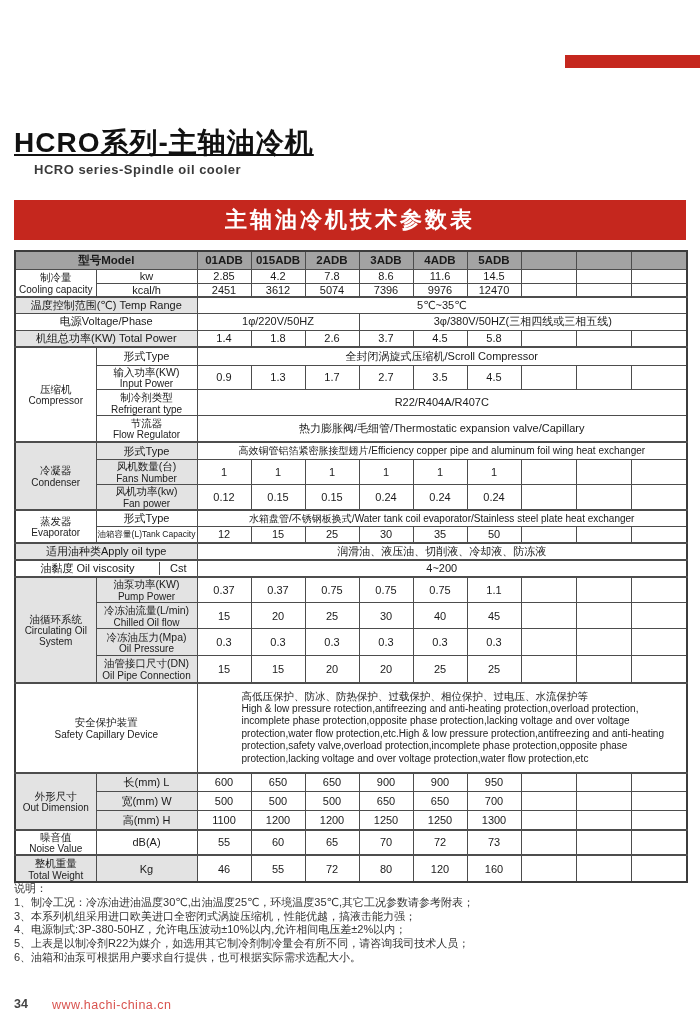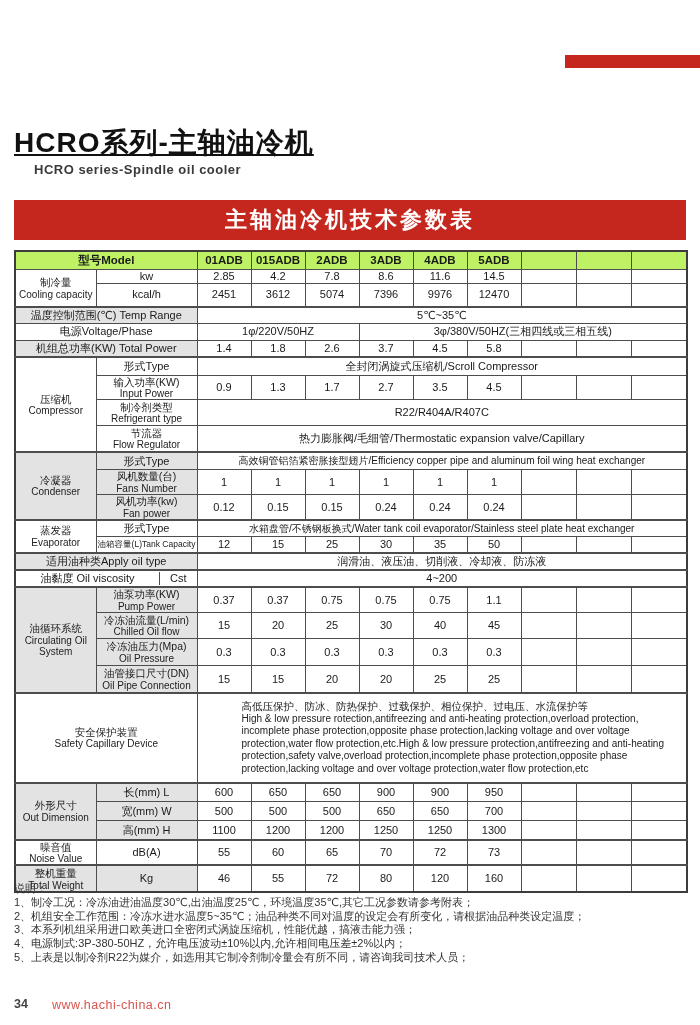--- a/index.html
+++ b/index.html
@@ -12,21 +12,21 @@
   .page-title{position:absolute;left:14px;top:124px;font-size:28px;font-weight:bold;color:#111;letter-spacing:1px;white-space:nowrap;text-decoration:underline;}
   .page-subtitle{position:absolute;left:14px;top:162px;font-size:13px;font-weight:bold;color:#3a3a3a;letter-spacing:.5px;padding-left:20px;}
   .banner{position:absolute;left:14px;top:200px;width:672px;height:40px;background:#c5271e;
     color:#fff;font-size:22px;font-weight:bold;text-align:center;line-height:40px;letter-spacing:3px;}
   .tblwrap{position:absolute;left:14px;top:250px;width:672px;}
   table{border-collapse:collapse;table-layout:fixed;width:672px;border:2px solid #3c3c3c;}
   td{border:1px solid #4d4d4d;text-align:center;vertical-align:middle;
      font-size:11px;line-height:1.15;padding:0 2px;overflow:hidden;}
   tr.sec td{border-top-width:2px;}
   .g{background:#e3e3e3;}
-  .hdr{background:#bef264;font-weight:bold;font-size:11.5px;}
+  .hdr{background:#a3a3a3;font-weight:bold;font-size:11.5px;}
   .zh{font-size:10.5px;line-height:1.2;}
   .en{font-size:10px;line-height:1.1;color:#222;}
   .sm{font-size:10px;}
   .xs{font-size:8.5px;padding:0 1px;}
   .p0{padding:0;}
   .splitcell{display:flex;align-items:stretch;height:100%;}
   .splitcell div{display:flex;align-items:center;justify-content:center;font-size:11px;}
   .splitfirst{border-right:1px solid #4d4d4d;}
   .safety div{text-align:left;margin-left:36px;}
   .safety .zh{font-size:10.5px;padding:2px 6px 0 6px;}
@@ -83,21 +83,21 @@
           <td>2.85</td>
           <td>4.2</td>
           <td>7.8</td>
           <td>8.6</td>
           <td>11.6</td>
           <td>14.5</td>
           <td></td>
           <td></td>
           <td></td>
         </tr>
-        <tr style="height: 24px; border-radius: 7px;">
+        <tr style="height: 14px; border-radius: 7px;">
           <td>kcal/h</td>
           <td>2451</td>
           <td>3612</td>
           <td>5074</td>
           <td>7396</td>
           <td>9976</td>
           <td>12470</td>
           <td></td>
           <td></td>
           <td></td>
@@ -377,20 +377,20 @@
           <td></td>
           <td></td>
         </tr>
       </tbody>
   </table>
 </div>
 
 <div class="notes">
   <div>说明：</div>
   <div>1、制冷工况：冷冻油进油温度30℃,出油温度25℃，环境温度35℃,其它工况参数请参考附表；</div>
-  <div>2、机组安全工作范围：冷冻水进水温度5~35℃；油品种类不同对温度的设定会有所变化，请根据油品种类设定温度；</div>
   <div>3、本系列机组采用进口欧美进口全密闭式涡旋压缩机，性能优越，搞液击能力强；</div>
   <div>4、电源制式:3P-380-50HZ，允许电压波动±10%以内,允许相间电压差±2%以内；</div>
   <div>5、上表是以制冷剂R22为媒介，如选用其它制冷剂制冷量会有所不同，请咨询我司技术人员；</div>
+  <div>6、油箱和油泵可根据用户要求自行提供，也可根据实际需求选配大小。</div>
 </div>
 
 <div class="footer-page">34</div>
 <div class="footer-url">www.hachi-china.cn</div>
 
 </body></html>

